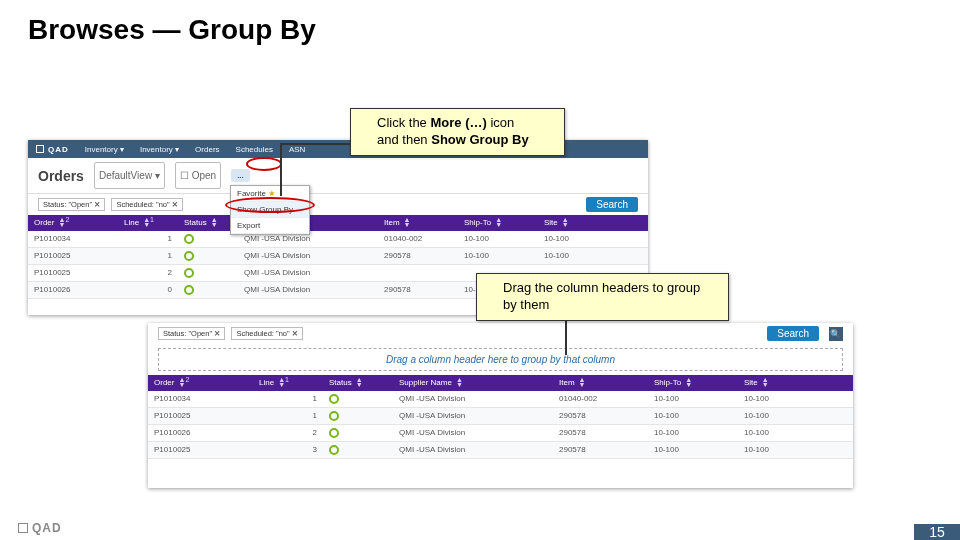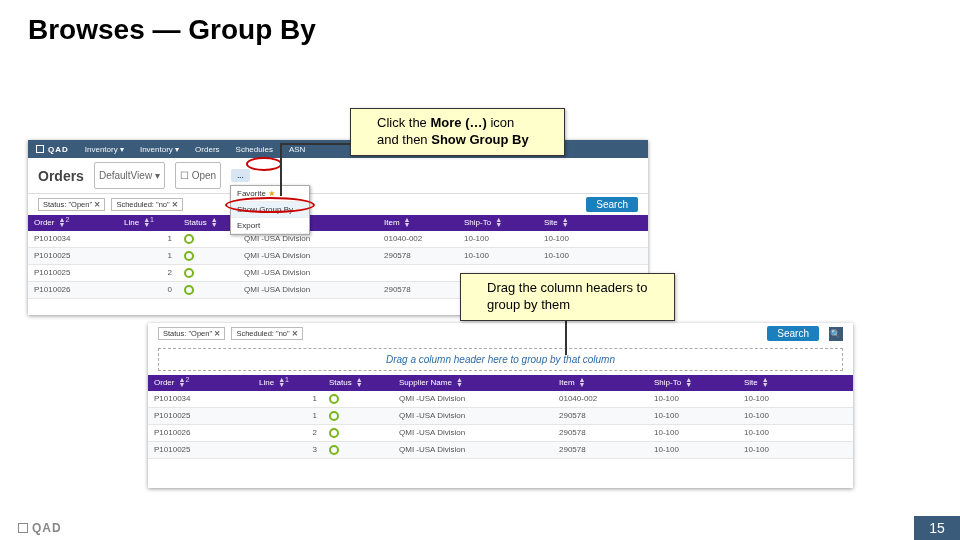--- a/index.html
+++ b/index.html
@@ -67,36 +67,36 @@
   .s2 .c-stat  { width: 70px; }
   .s2 .c-supp  { width: 160px; }
   .s2 .c-item  { width: 95px; }
   .s2 .c-ship  { width: 90px; }
   .s2 .c-site  { width: 90px; }
 
   
   .slide-footer { position: absolute; left: 0; bottom: 0; width: 100%; height: 24px; background: #fff; display: flex; align-items: center; padding: 0 18px; }
   .foot-logo { display: flex; align-items: center; gap: 4px; color: #888; font-weight: 600; letter-spacing: 1px; font-size: 12px; }
   .foot-logo-sq { width: 10px; height: 10px; border: 1.5px solid #888; }
-  .page-num { position: absolute; right: 0; bottom: 0; background: #3a5b7a; color: #fff; width: 46px; height: 24px; display: flex; align-items: center; justify-content: center; font-size: 14px; }
+  .page-num { position: absolute; right: 0; bottom: 0; background: #3a5b7a; color: #fff; width: 46px; height: 16px; display: flex; align-items: center; justify-content: center; font-size: 14px; }
 </style>
 </head>
 <body>
 
 <div class="slide-header">
   <div class="slide-title">Browses — Group By</div>
 </div>
 
 <div class="callout" style="left:350px; top:108px; width:215px;">
   <span>Click the </span><b>More (…)</b><span> icon and then </span><b>Show Group By</b>
 </div>
 <div class="callout-line" style="left:280px; top:143px; width:70px; height:1.5px;"></div>
 <div class="callout-line" style="left:280px; top:143px; width:1.5px; height:53px;"></div>
 
-<div class="callout" style="left:460px; top:273px; width:215px;">Drag the column headers to group by them</div>
+<div class="callout" style="left:476px; top:273px; width:253px;">Drag the column headers to group by them</div>
 <div class="callout-line" style="left:565px; top:309px; width:1.5px; height:46px;"></div>
 
 <div class="shot shot1 s1">
   <div class="qad-bar">
     <span class="qad-logo">
         <span class="qad-logo-sq"></span>
         <span>QAD</span>
       </span>
     <span class="nav-item">Inventory  ▾</span>
     <span class="nav-item">Inventory  ▾</span>

